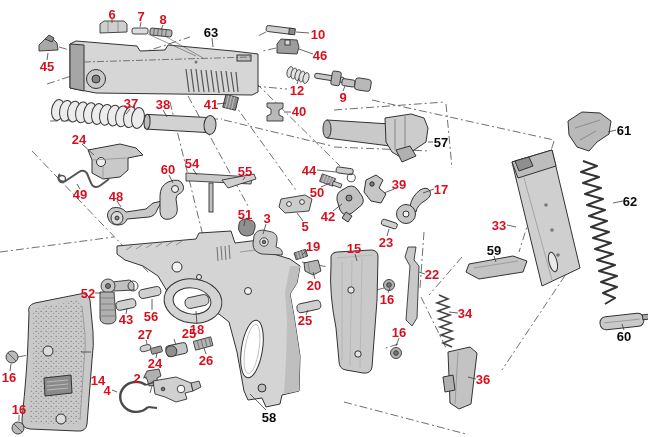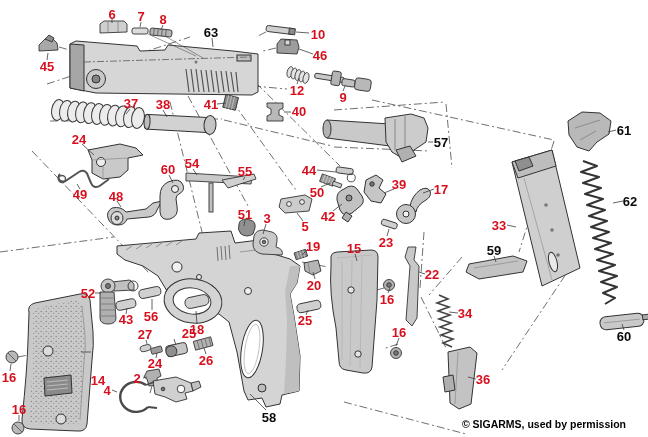--- a/index.html
+++ b/index.html
@@ -410,15 +410,14 @@
       <span class="callout callout-red" style="left: 206px; top: 360px;">26</span>
       <span class="callout callout-red" style="left: 155px; top: 363px;">24</span>
       <span class="callout callout-red" style="left: 9px; top: 377px;">16</span>
       <span class="callout callout-red" style="left: 137px; top: 378px;">2</span>
       <span class="callout callout-red" style="left: 483px; top: 379px;">36</span>
       <span class="callout callout-red" style="left: 107px; top: 390px;">4</span>
       <span class="callout callout-red" style="left: 19px; top: 409px;">16</span>
       <span class="callout callout-black" style="left: 269px; top: 417px;">58</span>
     </div>
 
-<div class="credit">© SIGARMS, used by permission</div>
 
 </div>
 
 </body></html>

